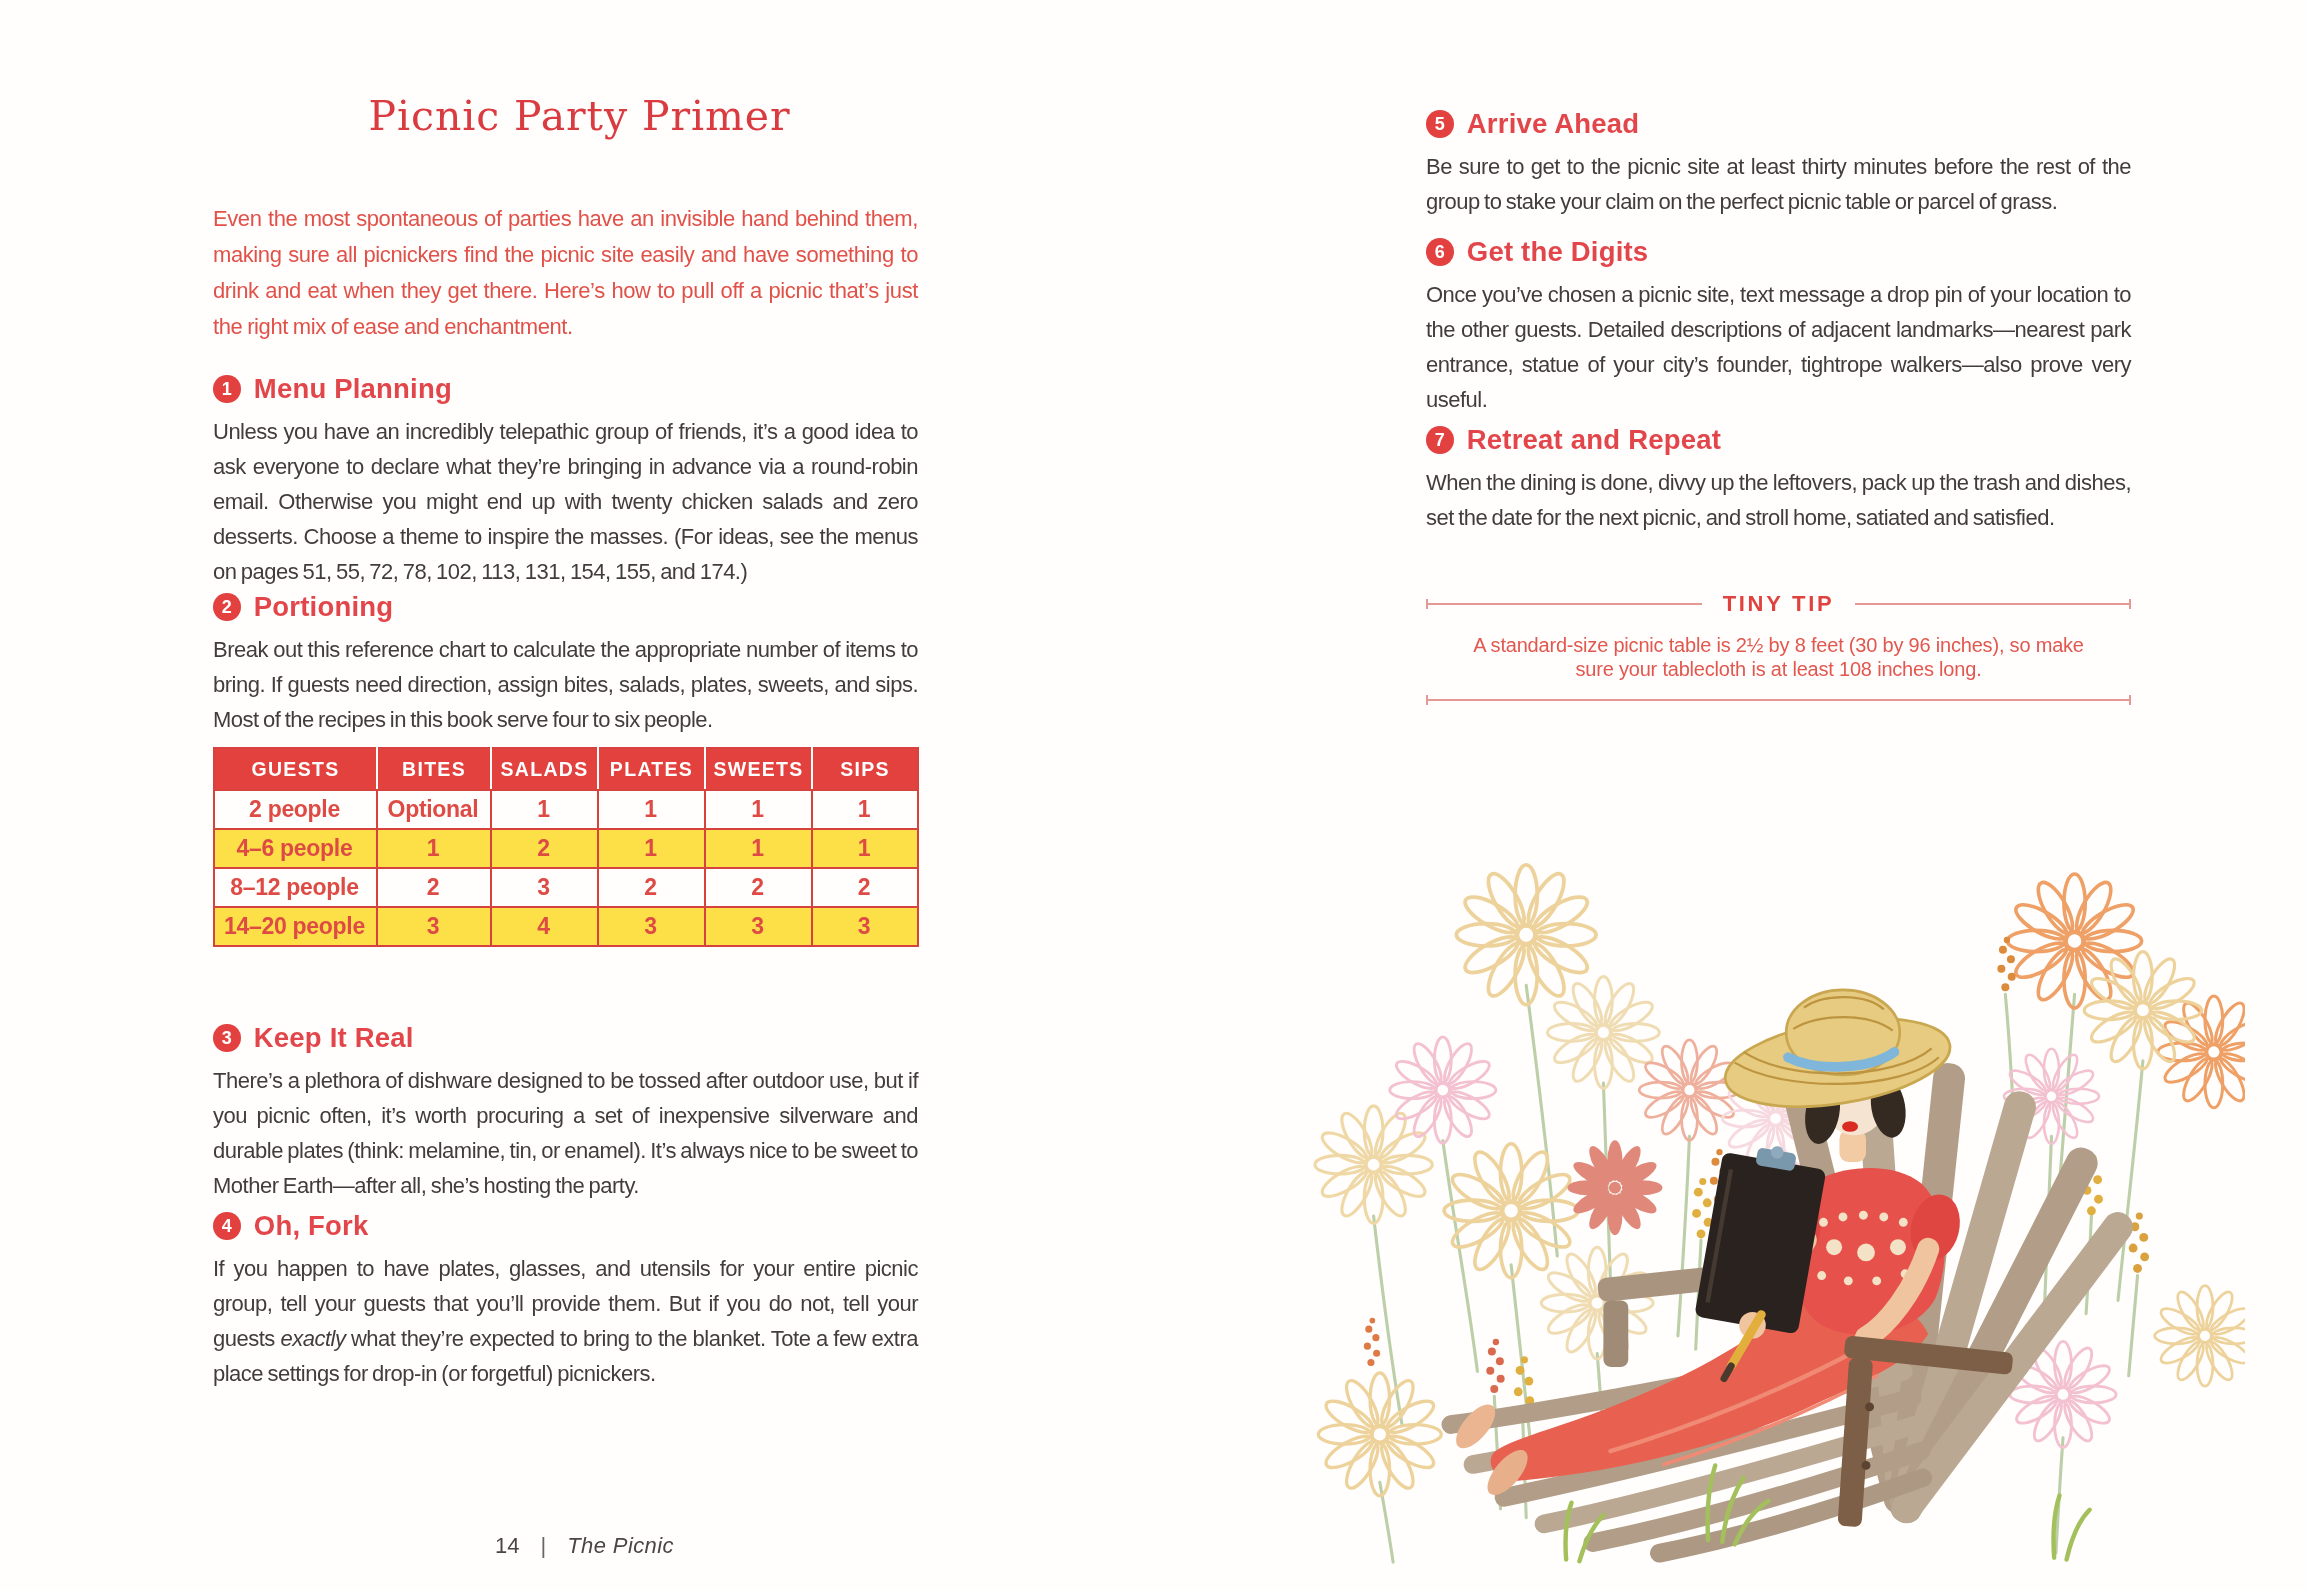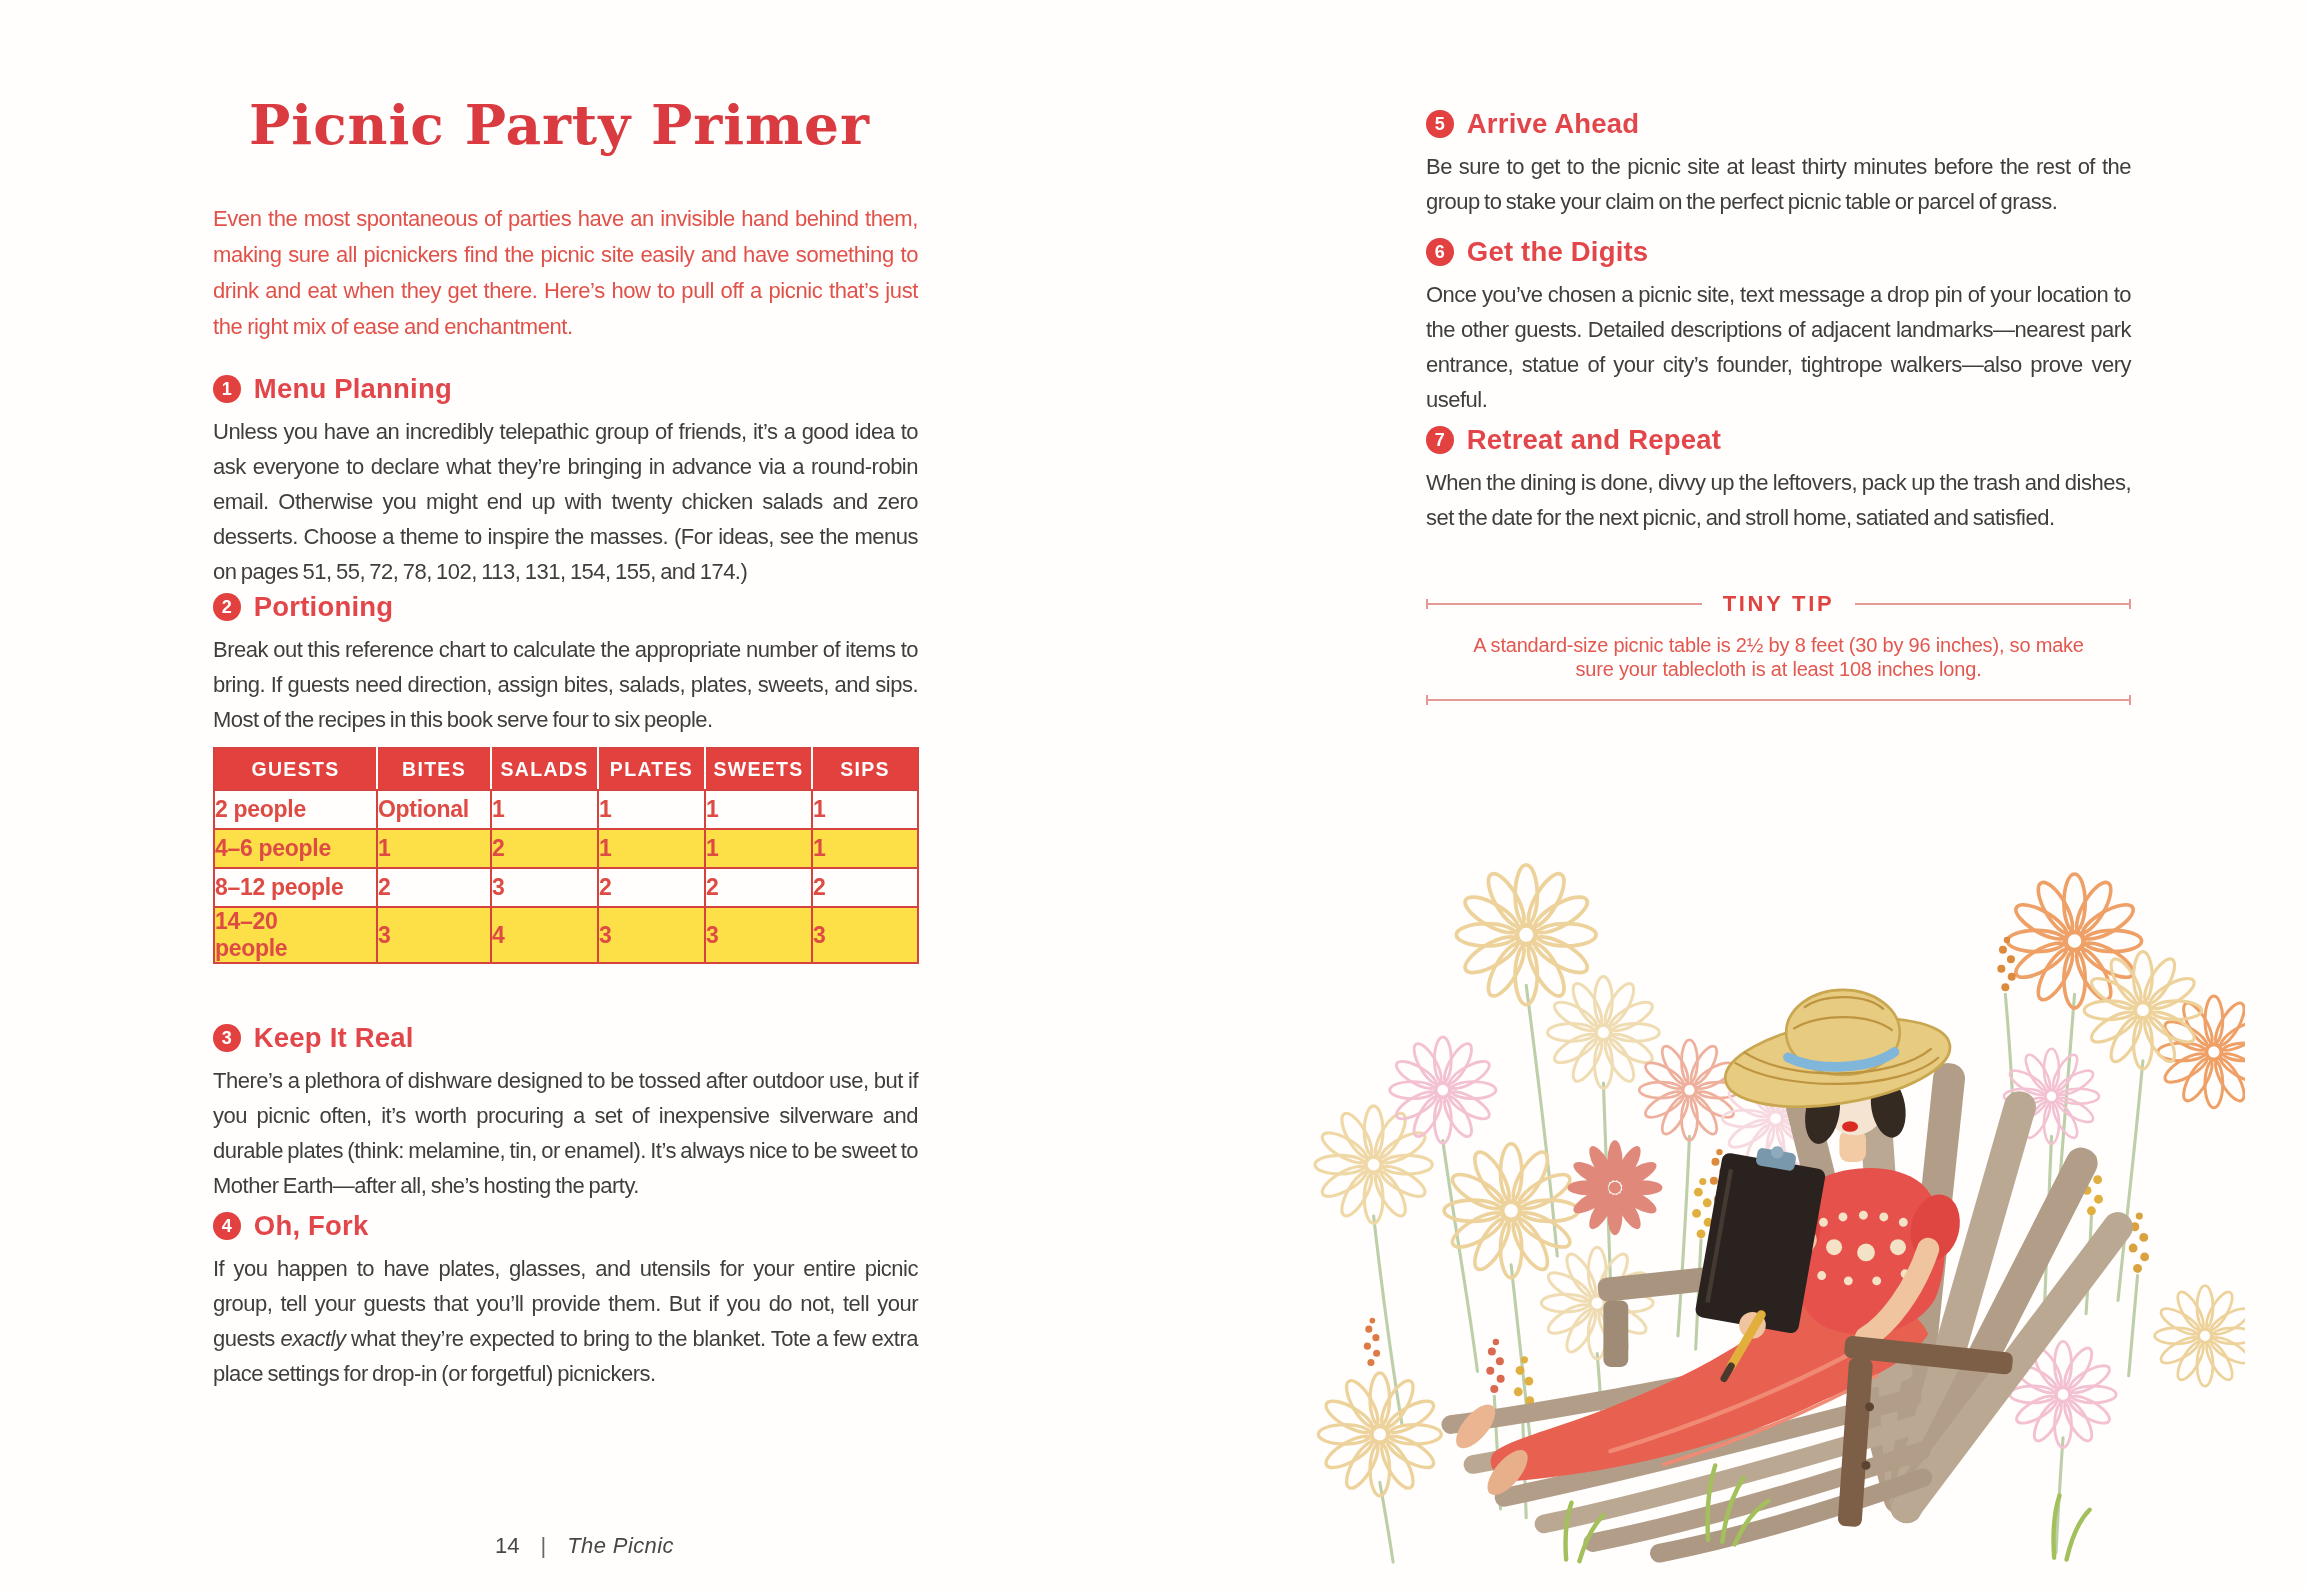--- a/index.html
+++ b/index.html
@@ -12,35 +12,35 @@
   .sec-head { display:flex; align-items:center; gap:13.3px; }
   .badge { width:27.5px; height:28px; border-radius:50%; background:#E2413F; color:#fff;
            display:flex; align-items:center; justify-content:center;
            font-size:18px; font-weight:bold; flex:0 0 auto; }
   .sec-title { font-size:27.5px; font-weight:bold; color:#E2464A; letter-spacing:0.2px; }
   .sec-body { margin-top:9px; font-size:22px; line-height:35px; color:#413D3B;
               text-align:justify; letter-spacing:-0.5px; word-spacing:-1.3px; }
   .sec-body em { font-style:italic;margin-top:32px; }
 
   
-  .page-title { position:absolute; left:207px; top:92px; width:705px; text-align:center;
-                font-family:"DejaVu Serif", serif; font-weight:bold; font-size:55px;
+  .page-title { position:absolute; left:227px; top:92px; width:705px; text-align:center;
+                font-family:"DejaVu Serif", serif; font-weight:normal; font-size:41px;
                 color:#D93B40; letter-spacing:0.9px; }
   .intro { position:absolute; left:213px; top:201px; width:705px; font-size:22px;
            line-height:36px; color:#E15149; text-align:justify;
            letter-spacing:-0.4px; word-spacing:-0.9px; }
 
   .portion-table { position:absolute; left:213px; top:747px; width:705px;
                    border-collapse:collapse; table-layout:fixed; }
   .portion-table th { background:#E2413E; color:#ffffff; font-size:19.5px; font-weight:bold;
                       letter-spacing:1.3px; height:42px; border-right:2.7px solid #fffefc;
                       border-bottom:2.7px solid #D6423E; text-align:center; }
   .portion-table th:last-child { border-right:none; }
   .portion-table td { border:2.2px solid #D6423E; color:#DE4B45; font-weight:bold;
-                      font-size:23px; text-align:left; padding-right:28px; height:39px;
+                      font-size:23px; text-align:center; padding-right:2px; height:39px;
                       letter-spacing:-0.3px; }
   .portion-table { border:2.7px solid #D6423E; }
   .row-white { background:#fffefc; }
   .row-pink  { background:#fde047; }
 
   .folio { position:absolute; left:495px; top:1533px; display:flex; align-items:baseline;
            gap:21px; font-size:22px; color:#4A4645; }
   .folio .sep { color:#6b6663; font-weight:300; }
   .folio .book { font-style:italic; letter-spacing:0.4px; }
 

